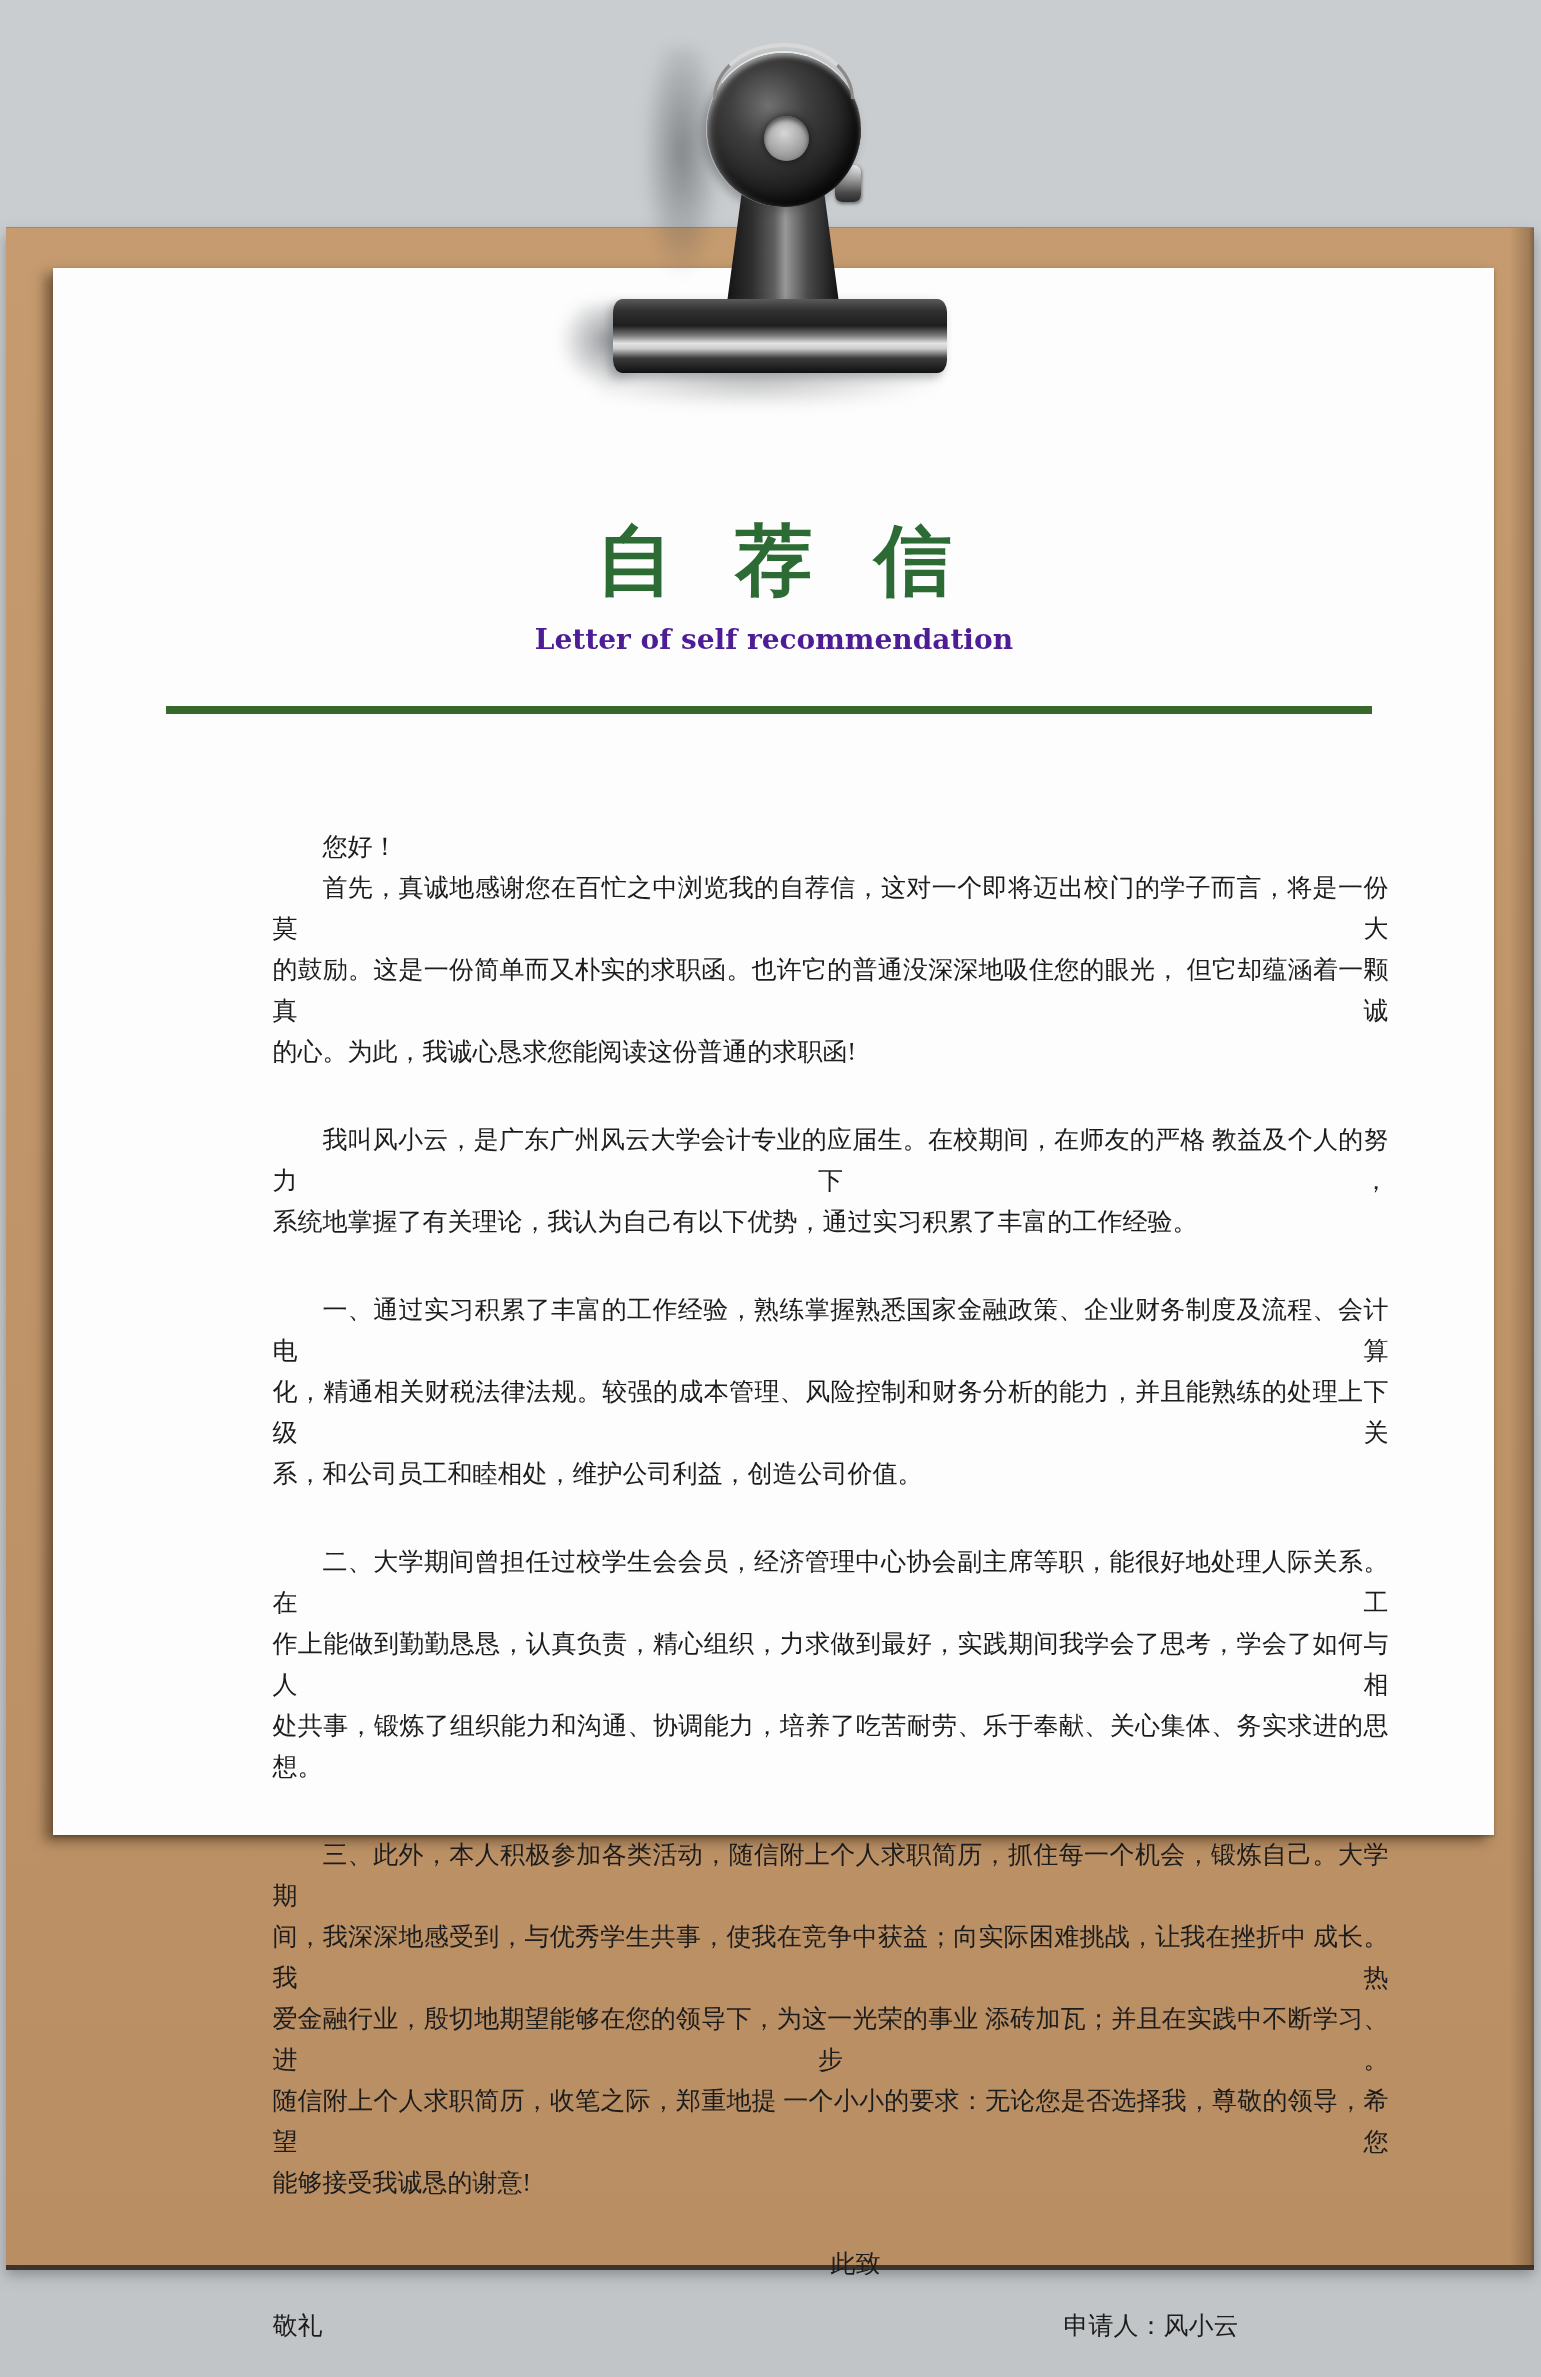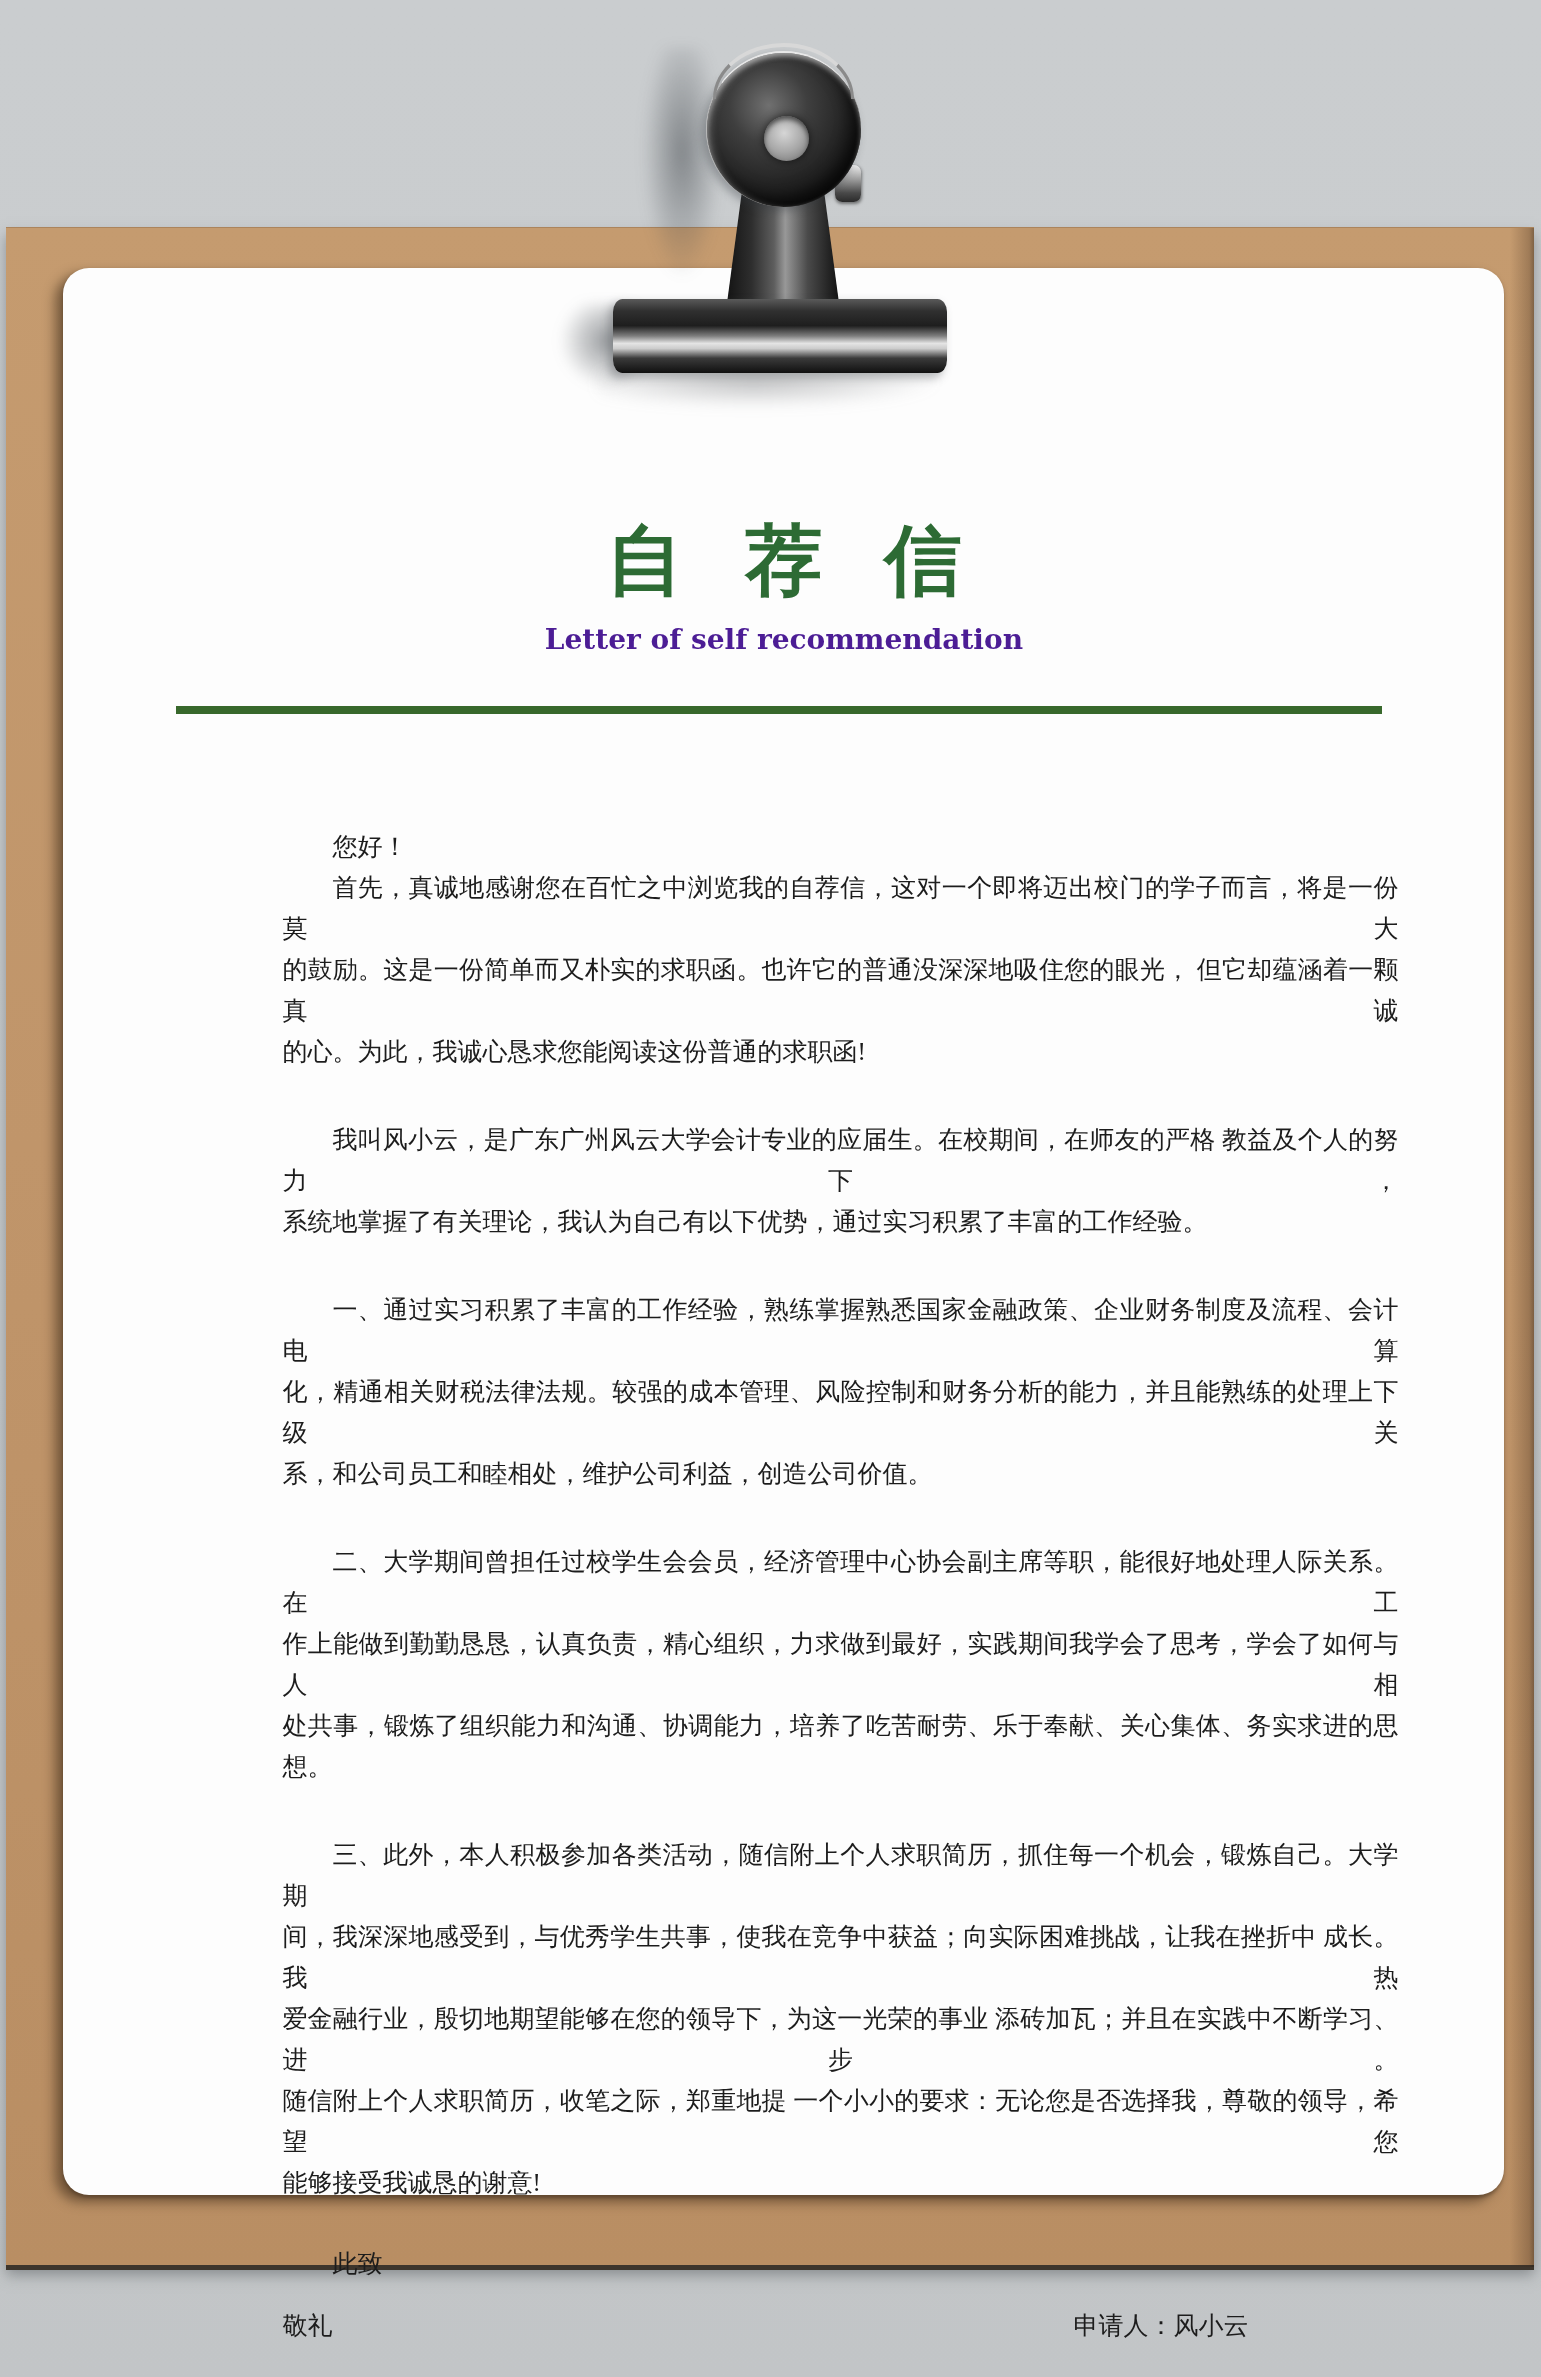--- a/index.html
+++ b/index.html
@@ -20,24 +20,23 @@
     content:""; position:absolute; top:0; right:0; width:24px; height:100%;
     background: linear-gradient(90deg, rgba(60,40,25,0) 0%, rgba(60,40,25,0.28) 80%, rgba(40,28,18,0.45) 100%);
   }
   .board::before {  
     content:""; position:absolute; left:0; bottom:-3.2px; width:100%; height:4.8px;
     background:#3d352c;
   }
 
   
   .paper {
-    position:absolute; left:57px; top:40px; width:1441px; height:1927px;
+    position:absolute; left:47px; top:40px; width:1441px; height:1567px;
     background: var(--paper-white);
     box-shadow: -8px 6.4px 11.2px rgba(55,38,22,0.55), 0 2.4px 3.2px rgba(55,38,22,0.35);
-    border-radius: 26px;
   }
 
   .doc-title {
     position:absolute; top:247px; left:0; width:100%; text-align:center;
     font-family:"DejaVu Serif", serif; font-weight:bold;
     font-size:77px; line-height:90px; letter-spacing:17.7px; text-indent:17.7px;
     color: var(--title-green);
   }
   .doc-subtitle {
     position:absolute; top:354px; left:0; width:100%; text-align:center;
@@ -54,21 +53,21 @@
     position:absolute; left:219px; top:558px; width:1116px;
     font-size:25px; line-height:41px; color:#1c1c1c;
     font-family:"DejaVu Sans", sans-serif;
   }
   .tline { min-height:41px; }
   .para .tline { text-align:justify; text-align-last:justify;font-family:Liberation Serif, serif; }
   .para .tline:last-child { text-align-last:left; }
   .para .tline:first-child { text-indent:2em; }
   .para.gap { margin-top:47px; }
   .line-greeting { text-indent:2em; }
-  .closing-cizhi { margin-top:40px; text-indent:2em; }
+  .closing-cizhi { margin-top:40px; text-indent:2em;text-align:center; }
   .sign-row { margin-top:21px; position:relative; height:41px; }
   .sign-row .applicant { position:absolute; left:791px; top:0; white-space:nowrap; }
 
   
   .clip { position:absolute; left:0; top:0; z-index:5; }
   .shadow-knob-left {
     position:absolute; left:642px; top:47px; width:80px; height:233px;
     background: radial-gradient(ellipse at 50% 45%, rgba(70,75,80,0.55) 0%, rgba(70,75,80,0) 70%);
     filter: blur(5.6px);
   }

